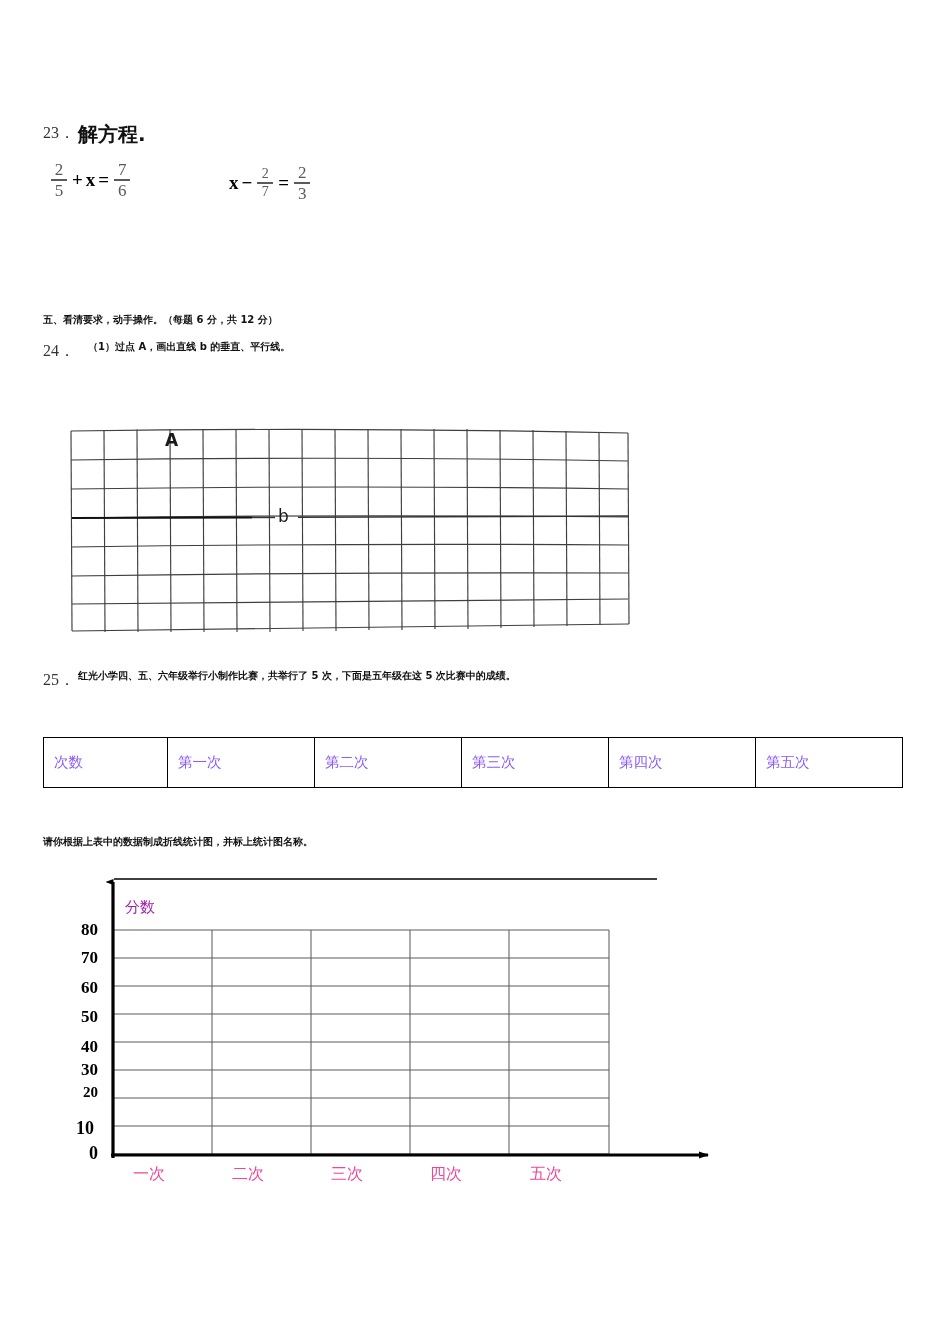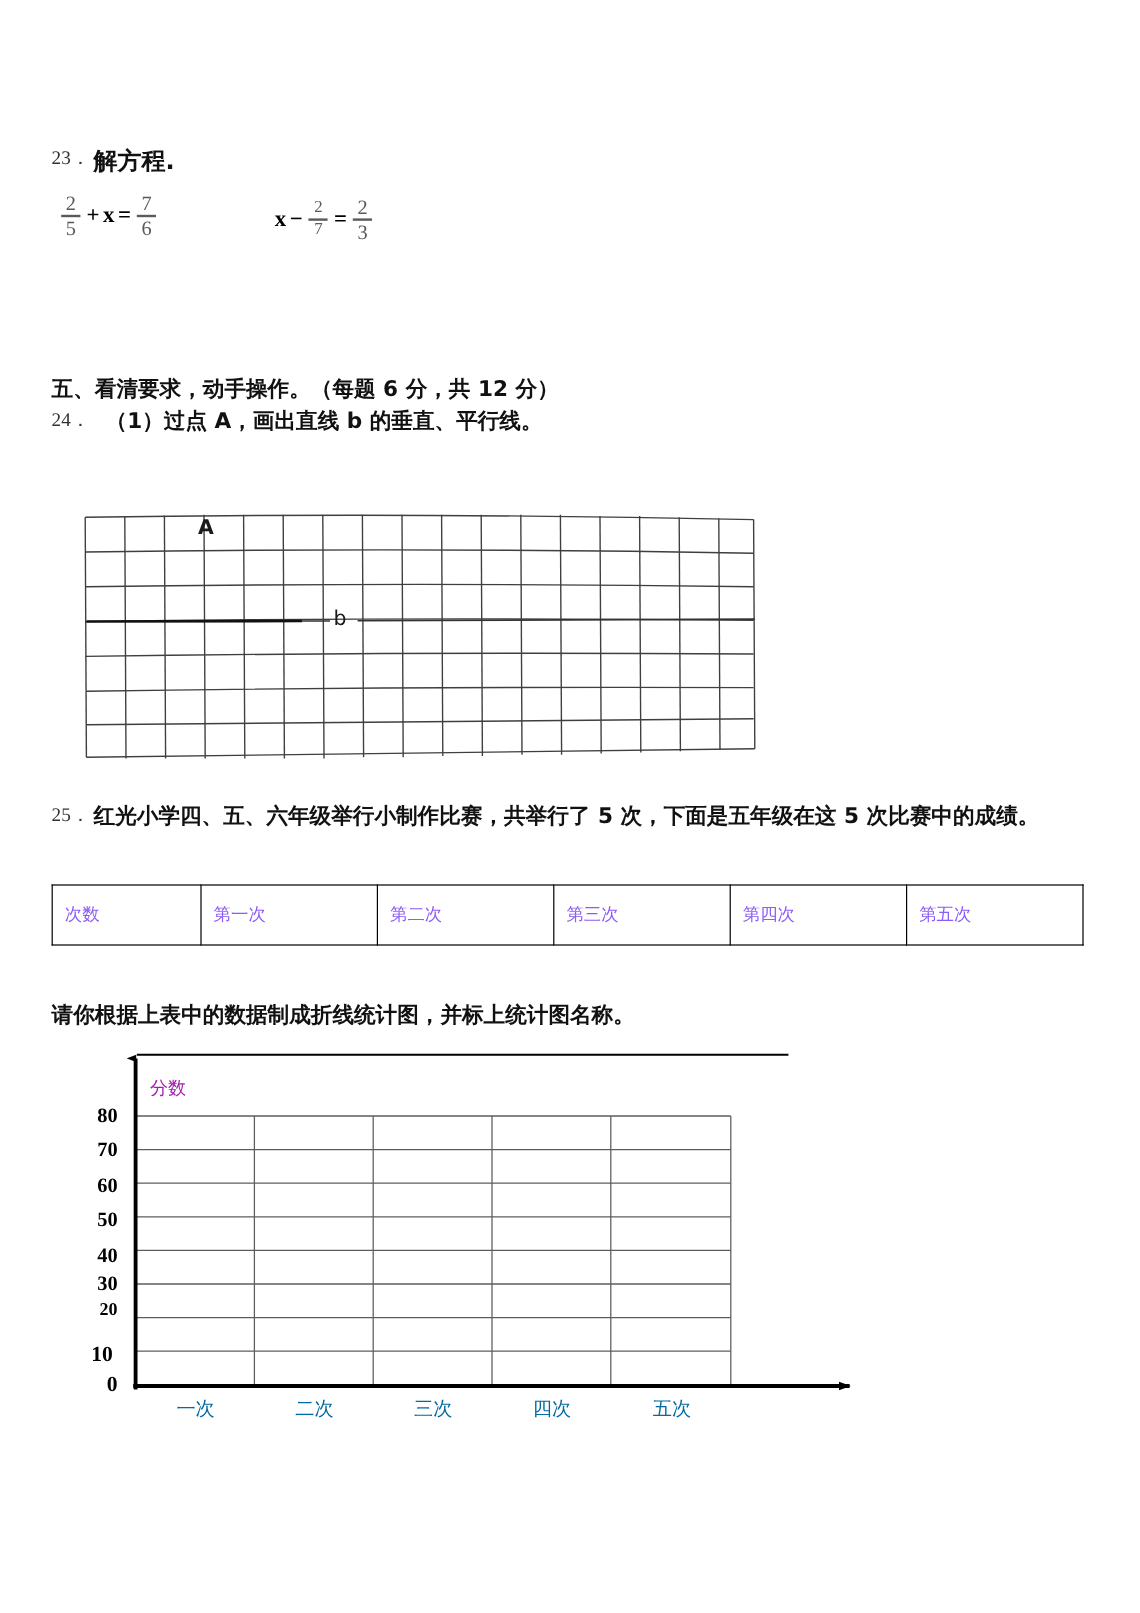--- a/index.html
+++ b/index.html
@@ -31,21 +31,21 @@
     line-height: 1.25;
   }
   .q-num {
     font-family: "Liberation Serif", serif;
     font-size: 16px;
     color: #333;
   }
   .cn {
     font-family: "DejaVu Sans", "Liberation Sans", sans-serif;
     font-weight: bold;
-    font-size: 18px;
+    font-size: 10px;
     color: #111;
   }
 
   
   .eq {
     position: absolute;
     display: flex;
     align-items: center;
     font-family: "Liberation Serif", serif;
     font-size: 20px;
@@ -136,24 +136,24 @@
     position: absolute;
     text-align: right;
     font-family: "Liberation Serif", serif;
     font-weight: bold;
     font-size: 17px;
     color: #000;
     width: 46px;
   }
   .xlab {
     position: absolute;
-    text-align: center;
+    text-align: left;
     font-family: "DejaVu Sans", sans-serif;
     font-size: 16px;
-    color: #0369a1;
+    color: #ec4899;
     width: 60px;
   }
   .axis-title {
     position: absolute;
     font-family: "DejaVu Sans", sans-serif;
     font-size: 15px;
     color: #a21caf;
   }
 </style>
 </head>

